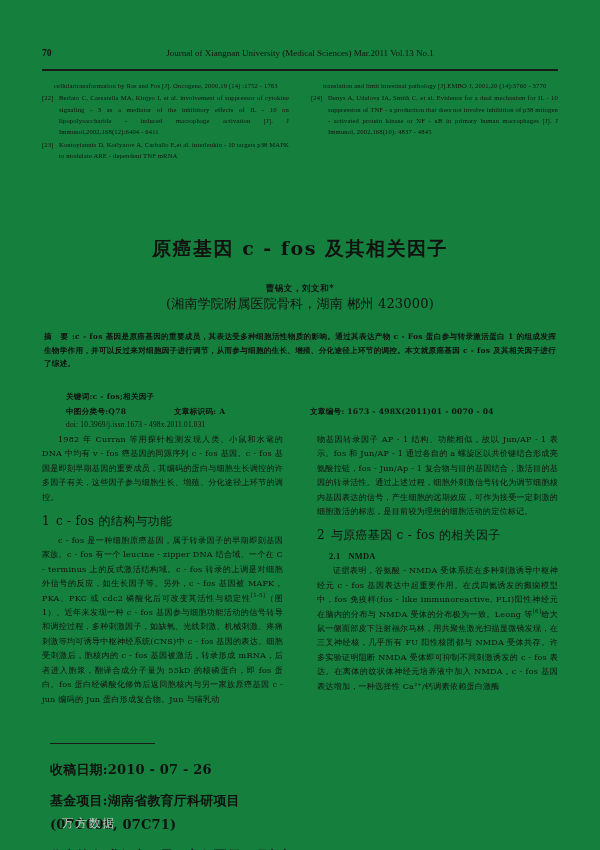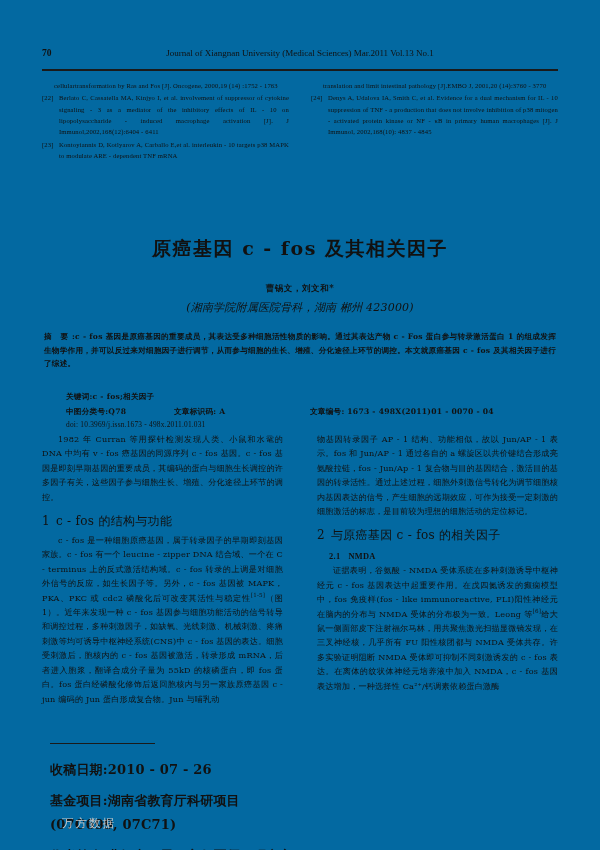--- a/index.html
+++ b/index.html
@@ -9,21 +9,21 @@
   }
   body {
     font-family: "DejaVu Serif", "Liberation Serif", serif;
     color: #111111;
   }
   .page {
     position: relative;
     width: 600px;
     height: 850px;
     margin: 0 auto;
-    background: #0369a1;
+    background: #15803d;
     overflow: hidden;
     box-sizing: border-box;
   }
 
   
   .runhead {
     position: absolute;
     left: 42px;
     top: 48px;
     width: 516px;
@@ -104,24 +104,22 @@
     font-family: "DejaVu Serif", "Liberation Serif", serif;
     line-height: 1.3;
   }
   .authors {
     margin-top: 22px;
     font-size: 8.5px;
     font-weight: bold;
     letter-spacing: 0.6px;
   }
   .affil {
-    margin-top: 5px;
-    font-size: 11px;
+    font-size: 13px;
     letter-spacing: 0.2px;
-    font-style: italic;
   }
 
   
   .abstract-block {
     position: absolute;
     left: 44px;
     top: 330px;
     width: 512px;
   }
   .abs-para {

